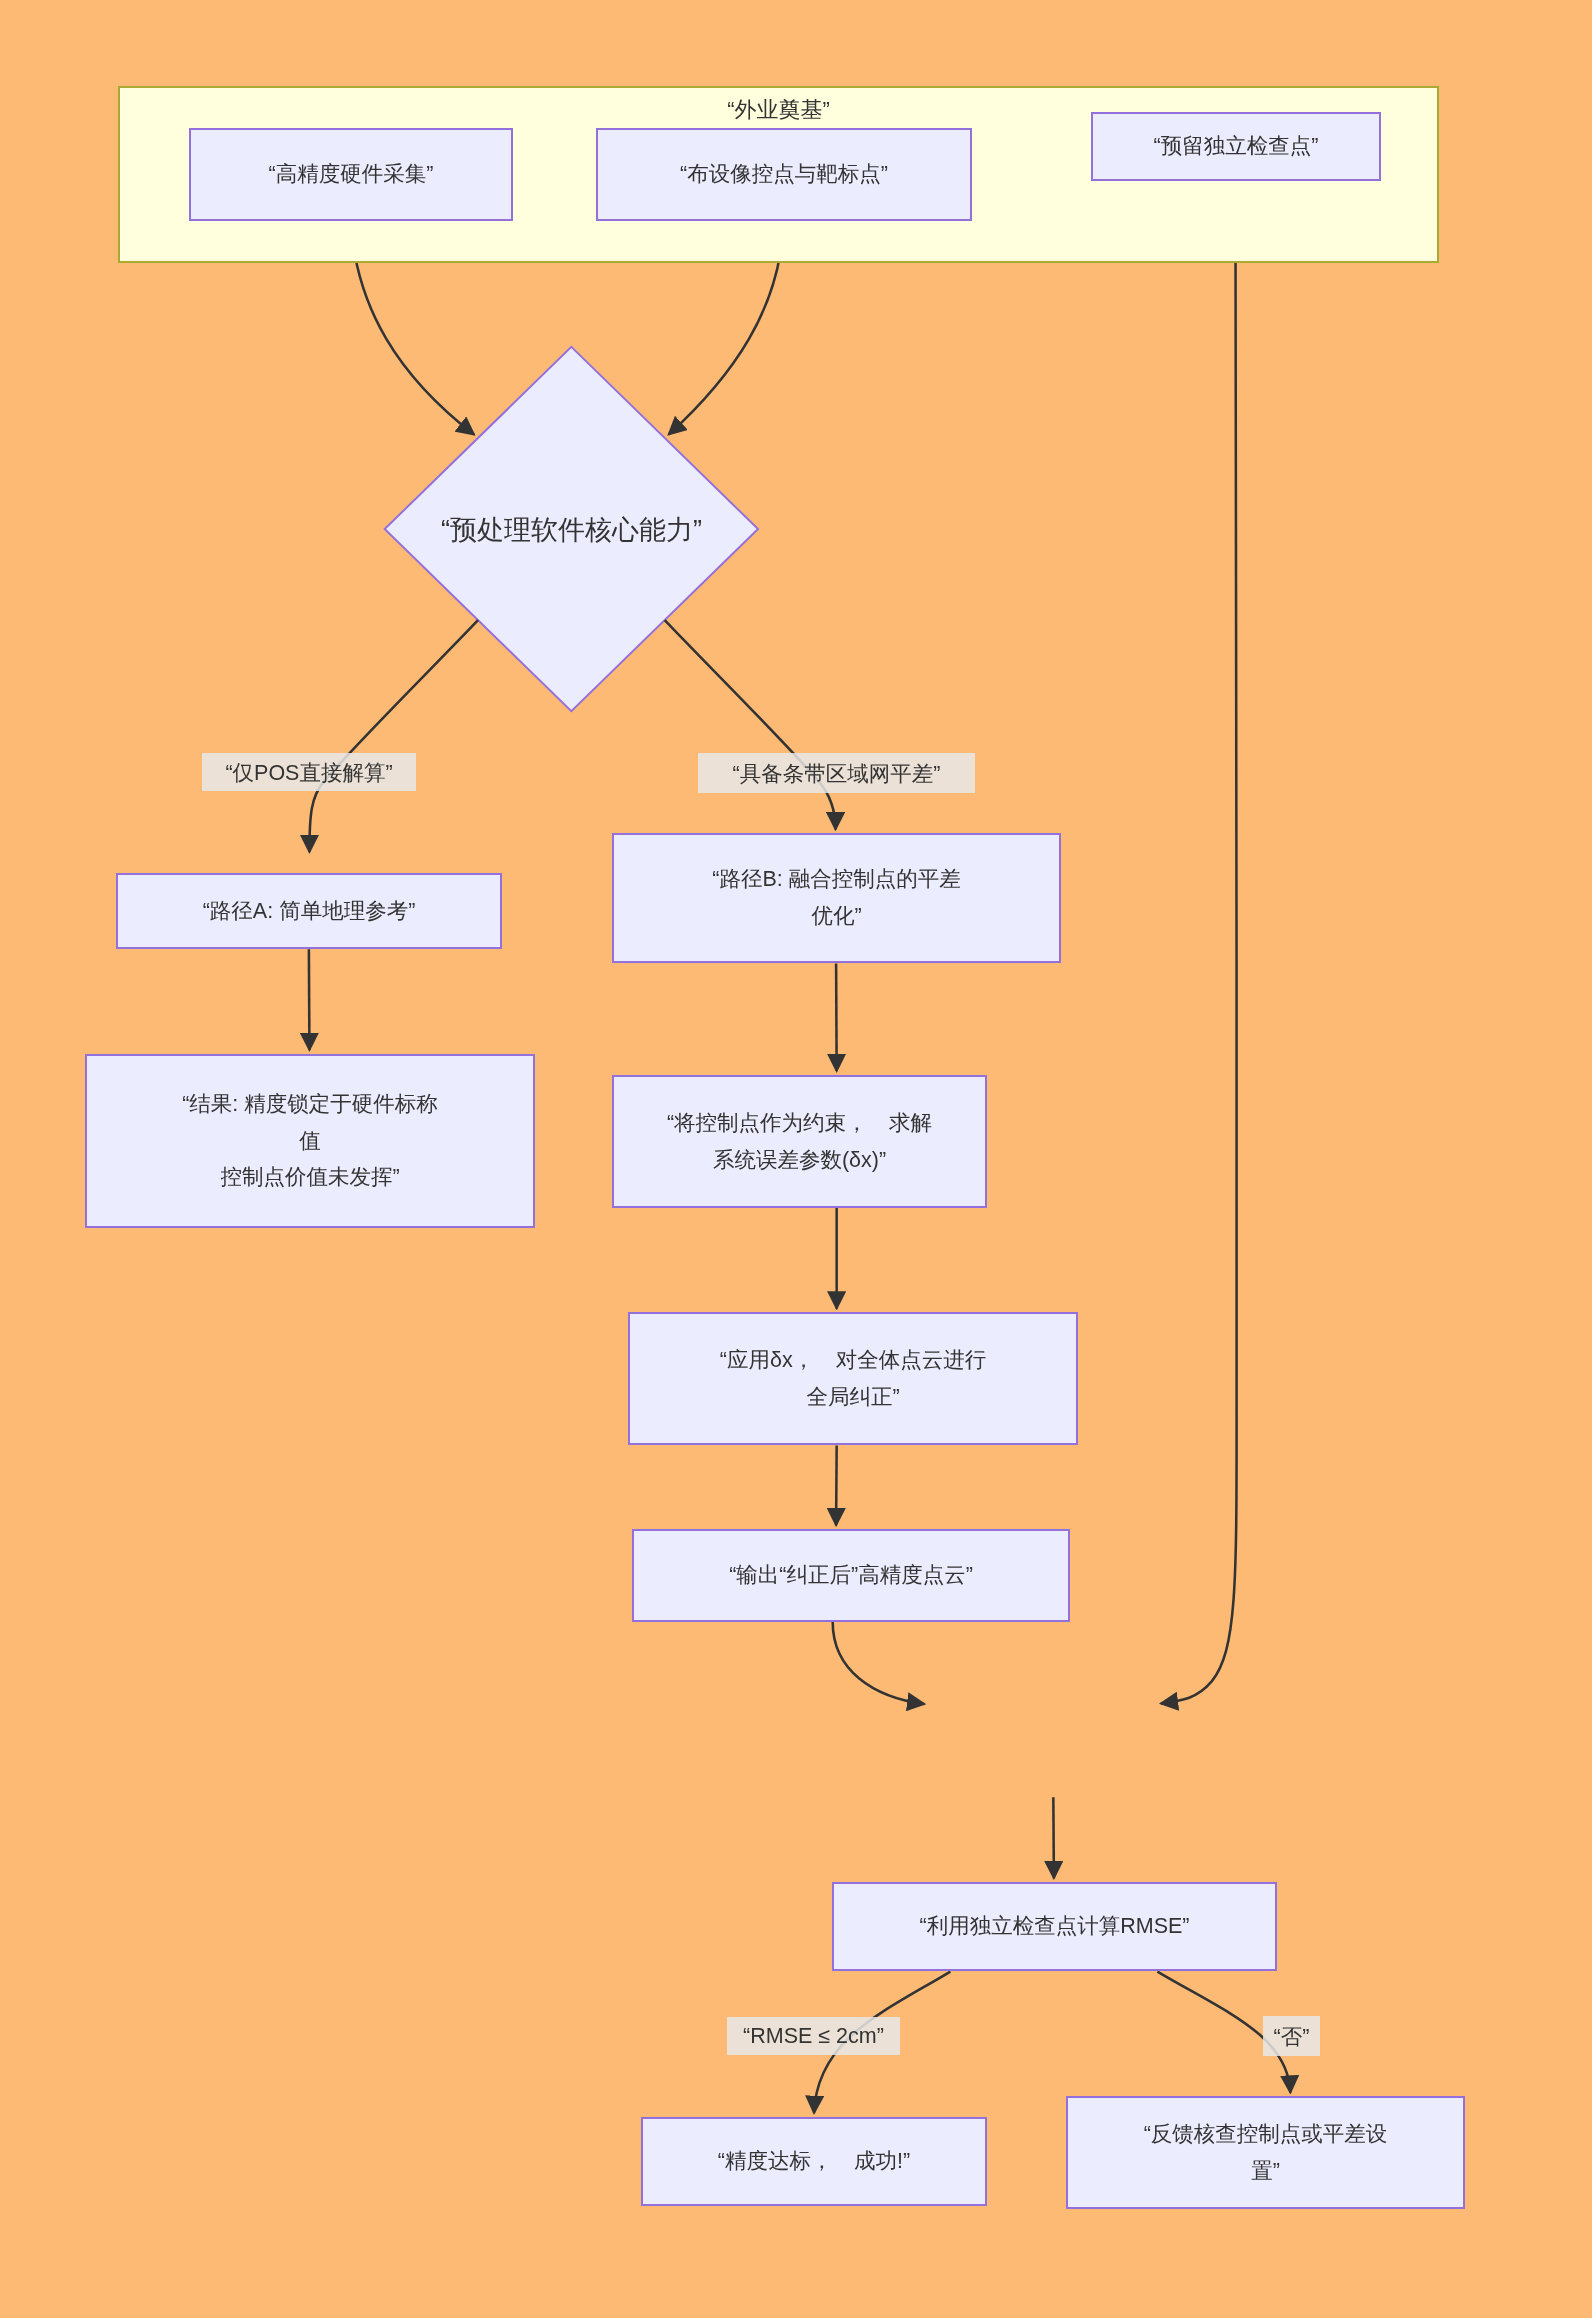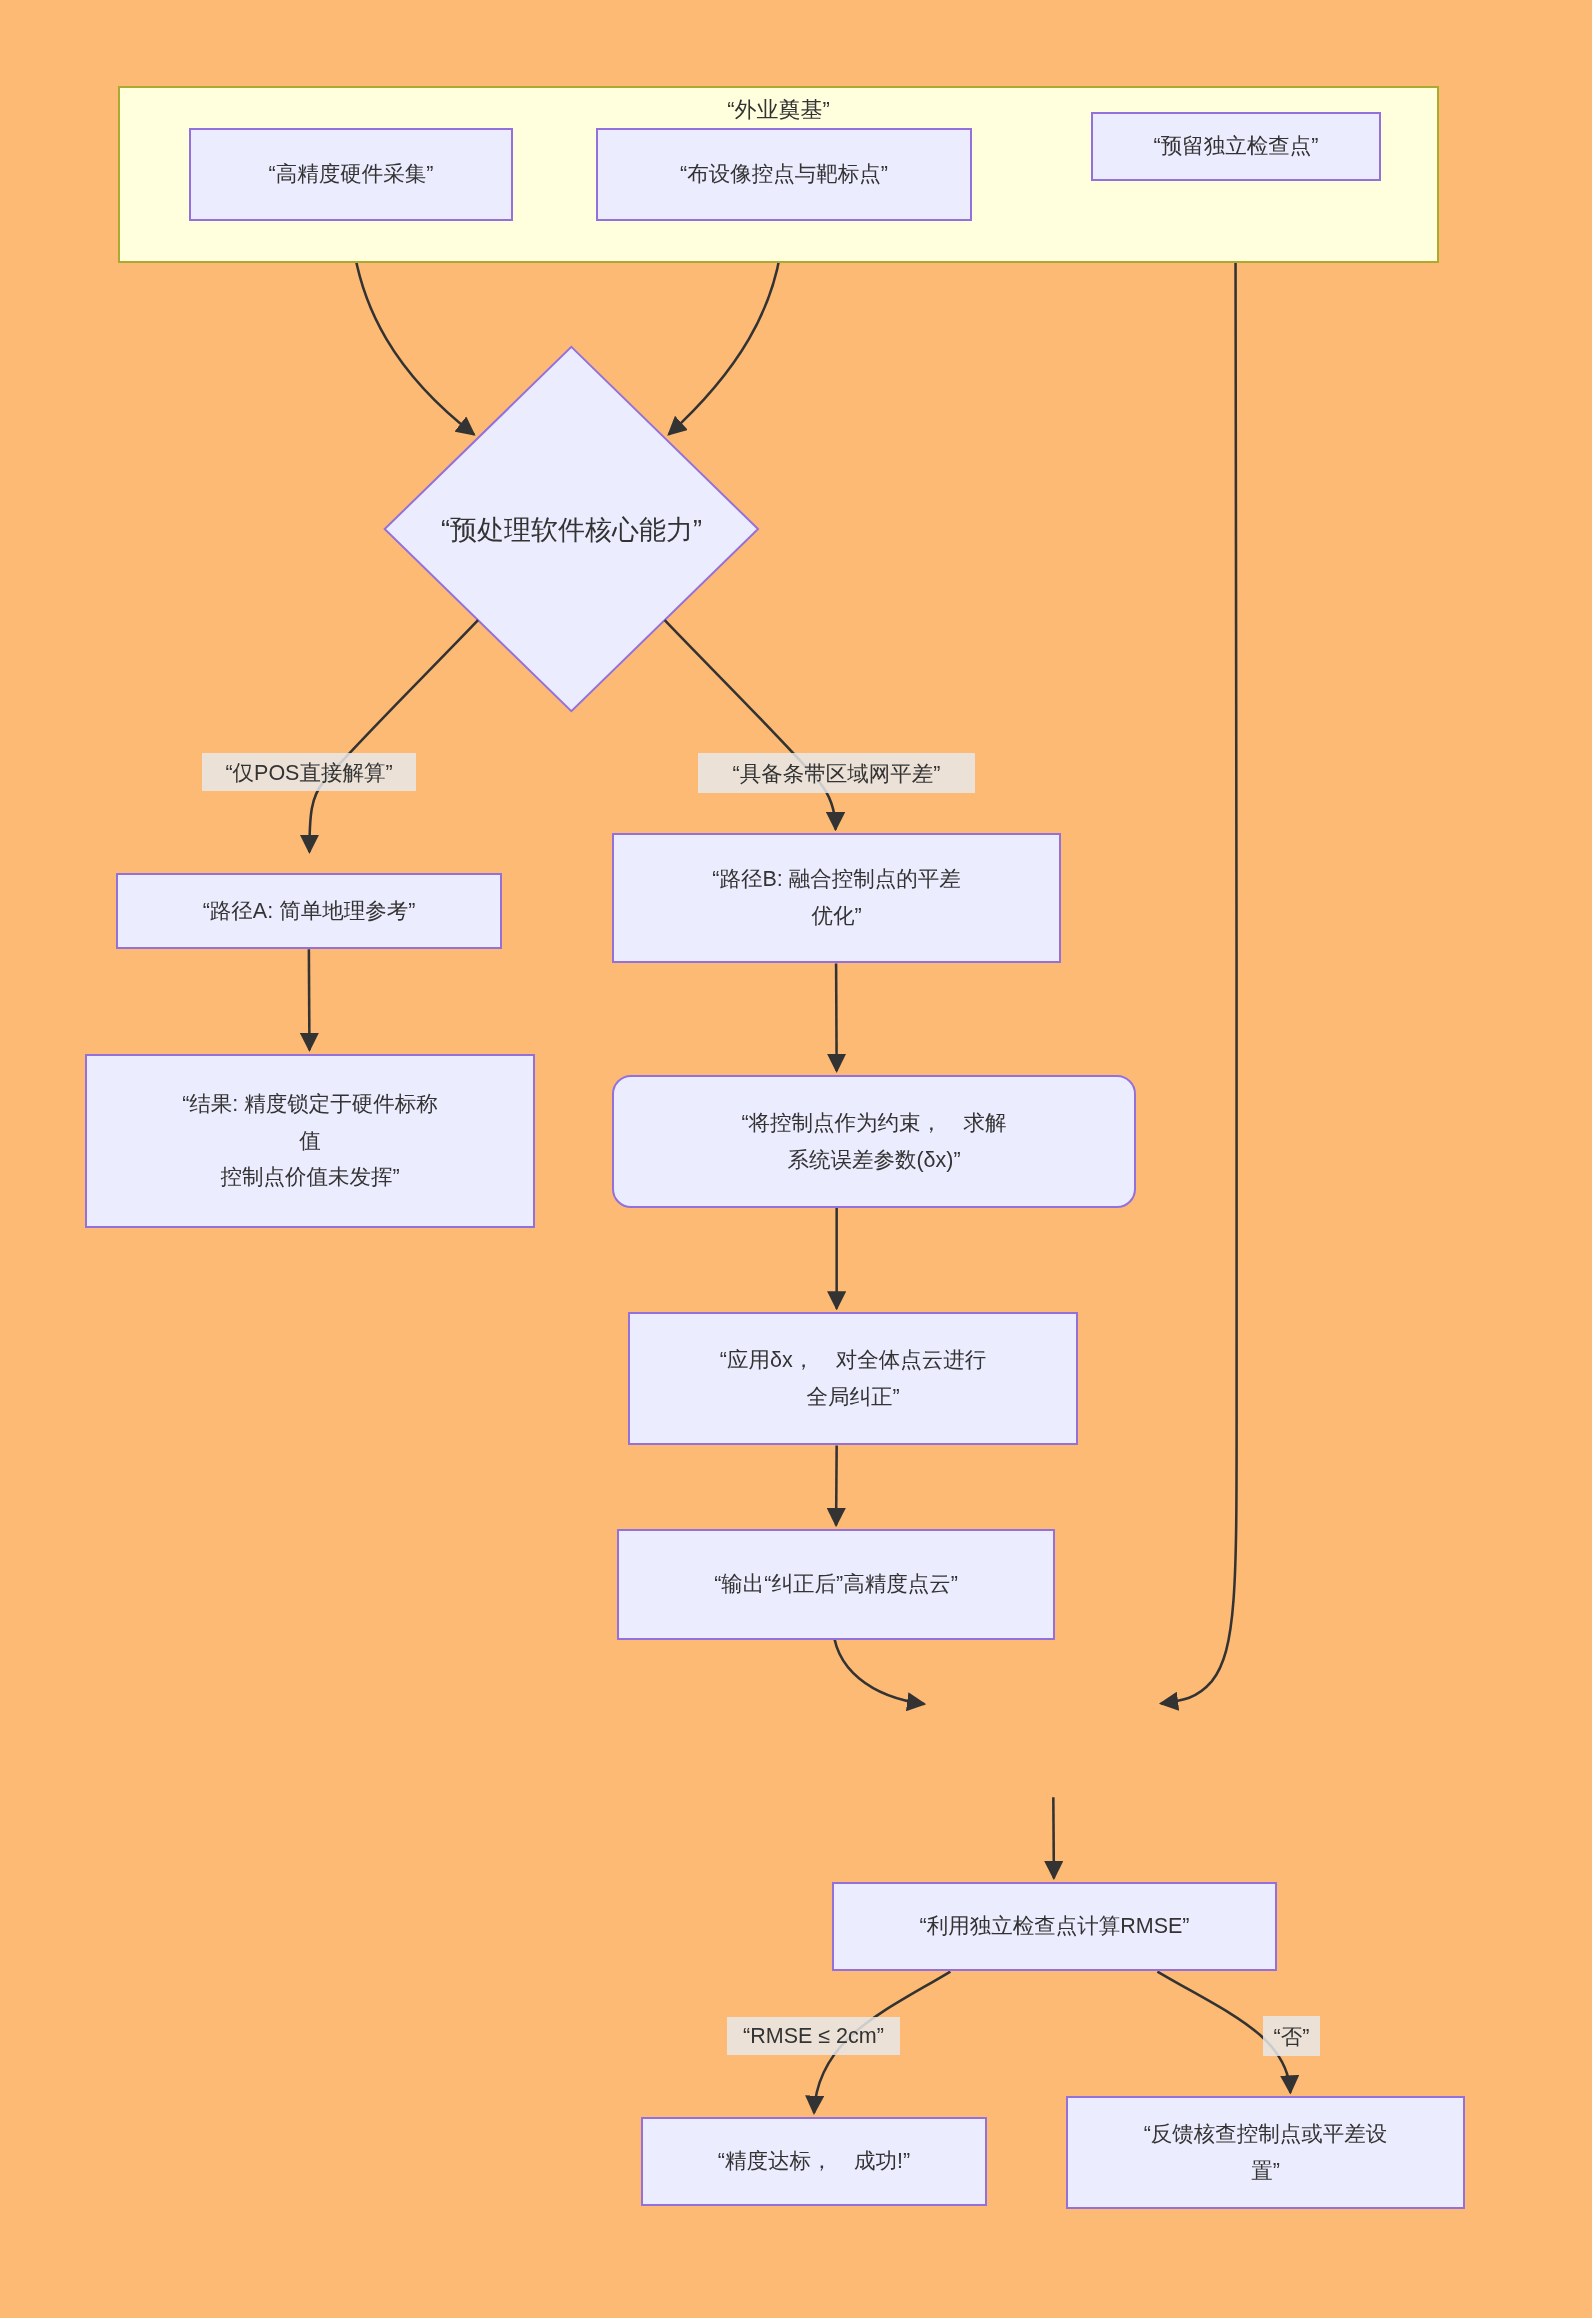--- a/index.html
+++ b/index.html
@@ -65,25 +65,25 @@
 
   <div class="edge-label" style="left:202px;top:753px;width:214px;height:38px;">“仅POS直接解算”</div>
   <div class="edge-label" style="left:698px;top:753px;width:277px;height:40px;">“具备条带区域网平差”</div>
 
   <div class="node" style="left:116px;top:857px;width:386px;height:76px;margin-top:16px;">“路径A: 简单地理参考”</div>
   <div class="node" style="left:612px;top:833px;width:449px;height:130px;">“路径B: 融合控制点的平差
 优化”</div>
   <div class="node" style="left:85px;top:1054px;width:450px;height:174px;">“结果: 精度锁定于硬件标称
 值
 控制点价值未发挥”</div>
-  <div class="node" style="left:612px;top:1075px;width:524px;height:133px;border-radius:19px;">“将控制点作为约束，　求解
+  <div class="node" style="left:612px;top:1075px;width:375px;height:133px;">“将控制点作为约束，　求解
 系统误差参数(δx)”</div>
   <div class="node" style="left:612px;top:1312px;width:450px;height:133px;margin-left:16px;">“应用δx，　对全体点云进行
 全局纠正”</div>
-  <div class="node" style="left:617px;top:1529px;width:438px;height:111px;">“输出“纠正后”高精度点云”</div>
+  <div class="node" style="left:632px;top:1529px;width:438px;height:93px;">“输出“纠正后”高精度点云”</div>
 
   <div class="node" style="left:832px;top:1882px;width:445px;height:89px;">“利用独立检查点计算RMSE”</div>
 
   <div class="edge-label" style="left:727px;top:2017px;width:173px;height:38px;">“RMSE ≤ 2cm”</div>
   <div class="edge-label" style="left:1263px;top:2016px;width:57px;height:40px;">“否”</div>
 
   <div class="node" style="left:641px;top:2117px;width:346px;height:89px;">“精度达标，　成功!”</div>
   <div class="node" style="left:1066px;top:2096px;width:399px;height:113px;">“反馈核查控制点或平差设
 置”</div>
 

